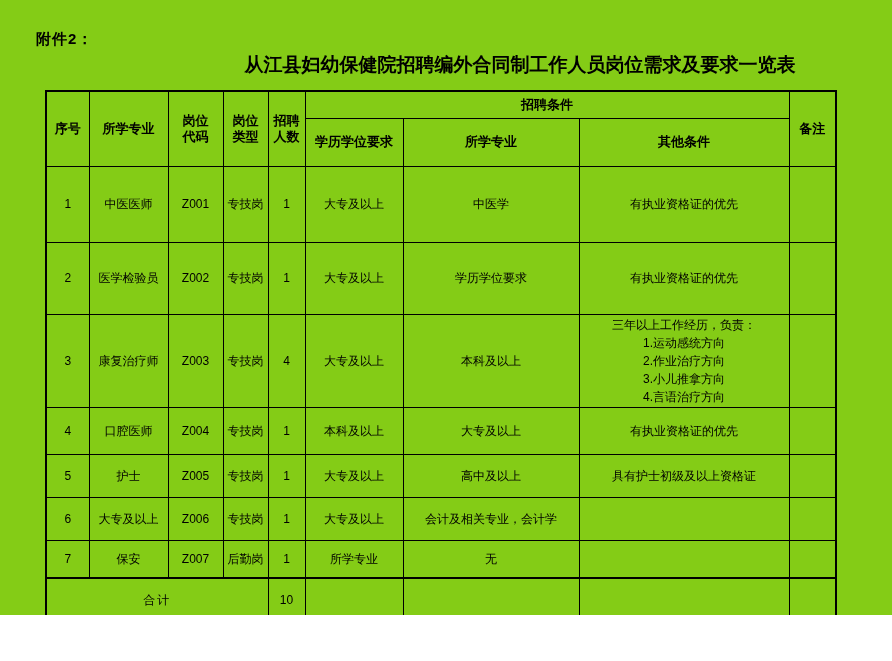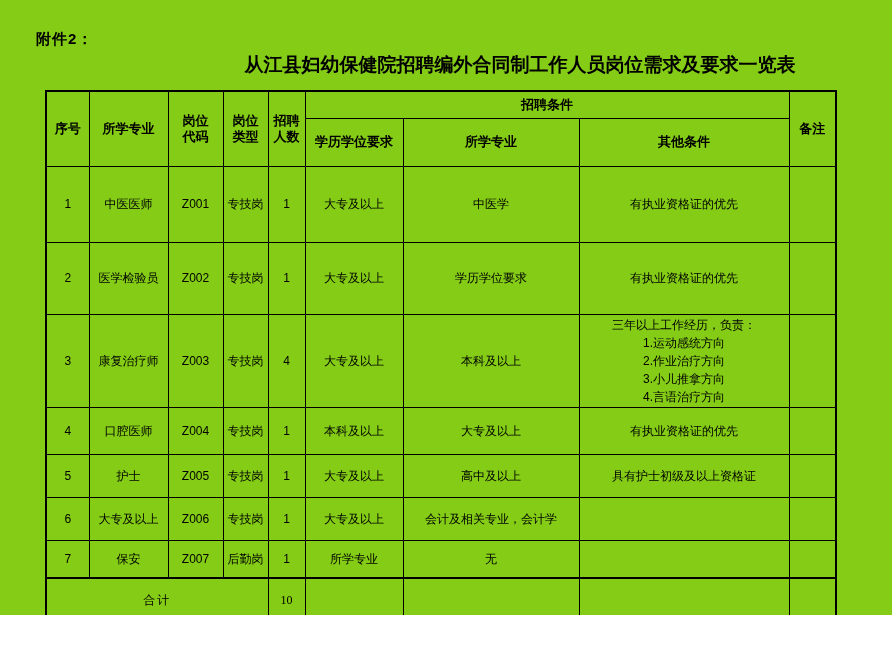--- a/index.html
+++ b/index.html
@@ -57,21 +57,21 @@
   tr.r-head1 th { line-height: 16px; }
   tr.r-head2 { height: 48px; }
   tr.r-1 { height: 76px; }
   tr.r-2 { height: 72px; }
   tr.r-3 { height: 91px; }
   tr.r-4 { height: 47px; }
   tr.r-5 { height: 43px; }
   tr.r-6 { height: 43px; }
   tr.r-7 { height: 38px; }
   tr.r-total { height: 43px; }
-  tr.r-total td { border-top: 2px solid #000; font-size: 12px; font-family: Liberation Serif, serif; }
+  tr.r-total td { border-top: 2px solid #000; font-size: 12px; }
   .total-label { font-weight: normal; letter-spacing: 2px; }
 </style>
 </head>
 <body>
 
 <div class="page">
 
   <div class="attachment-label">附件2：</div>
 
   <div class="doc-title">从江县妇幼保健院招聘编外合同制工作人员岗位需求及要求一览表</div>

